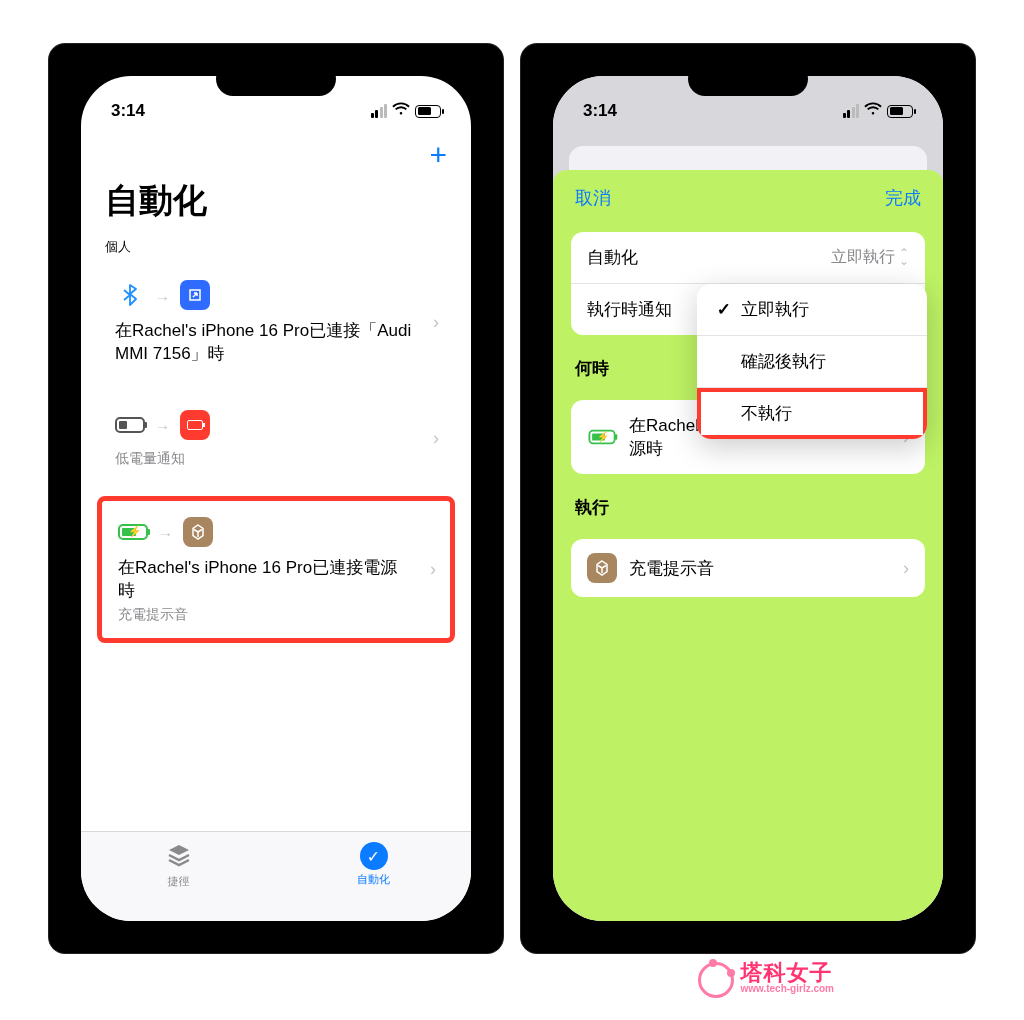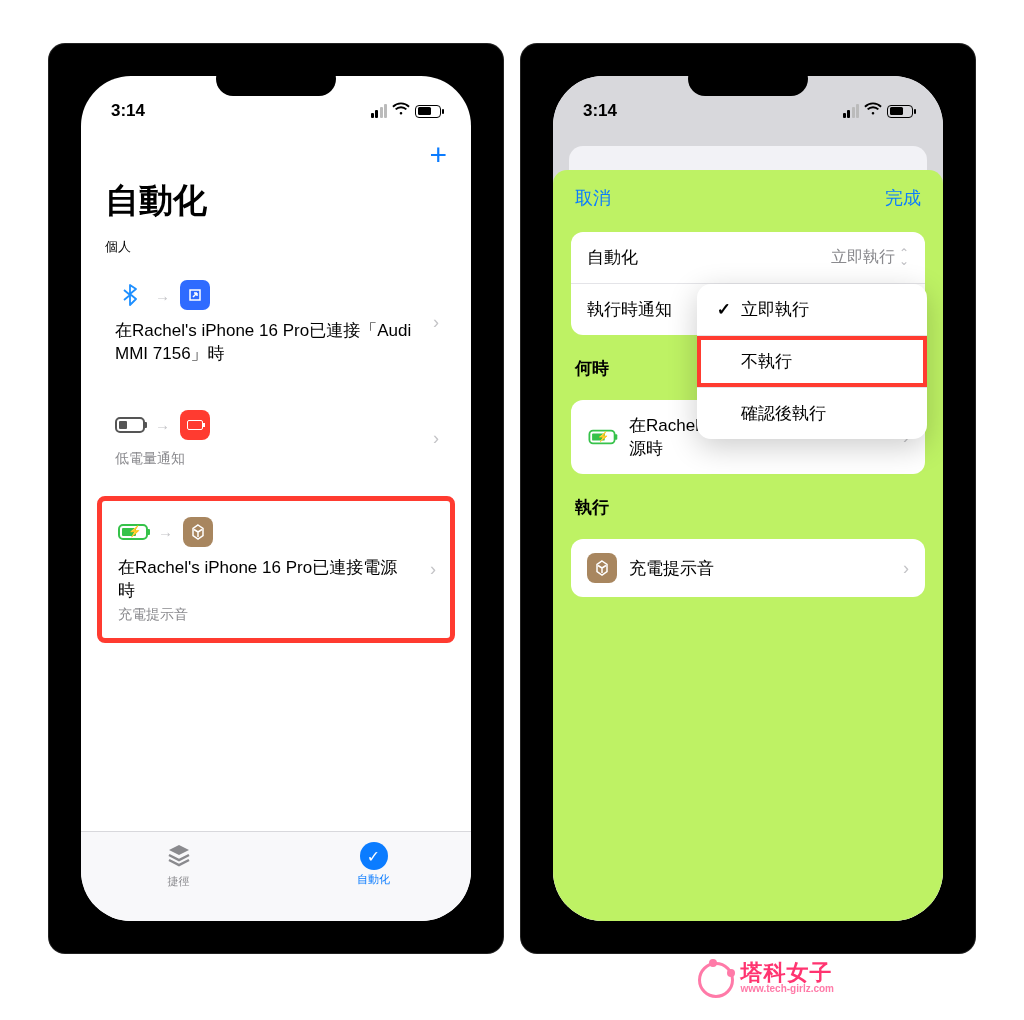--- a/index.html
+++ b/index.html
@@ -276,27 +276,27 @@
             </span>
           </div>
           <div class="row" style="position:relative;text-align:right;">
             <span>執行時通知</span>
 
             <div class="popover">
               <div class="mrow">
                 <span class="check">✓</span>
                 <span>立即執行</span>
               </div>
+              <div class="mrow">
+                <span class="check"></span>
+                <span>確認後執行</span>
+              </div>
               <div class="mrow hl2">
                 <span class="check"></span>
                 <span>不執行</span>
-              </div>
-              <div class="mrow">
-                <span class="check"></span>
-                <span>確認後執行</span>
               </div>
             </div>
           </div>
         </div>
 
         <div class="sect-hdr">何時</div>
         <div class="group">
           <div class="row flex">
             <span class="inline-icon" style="background:#fff;">
               <span class="ic charging" style="transform:scale(0.9);">

